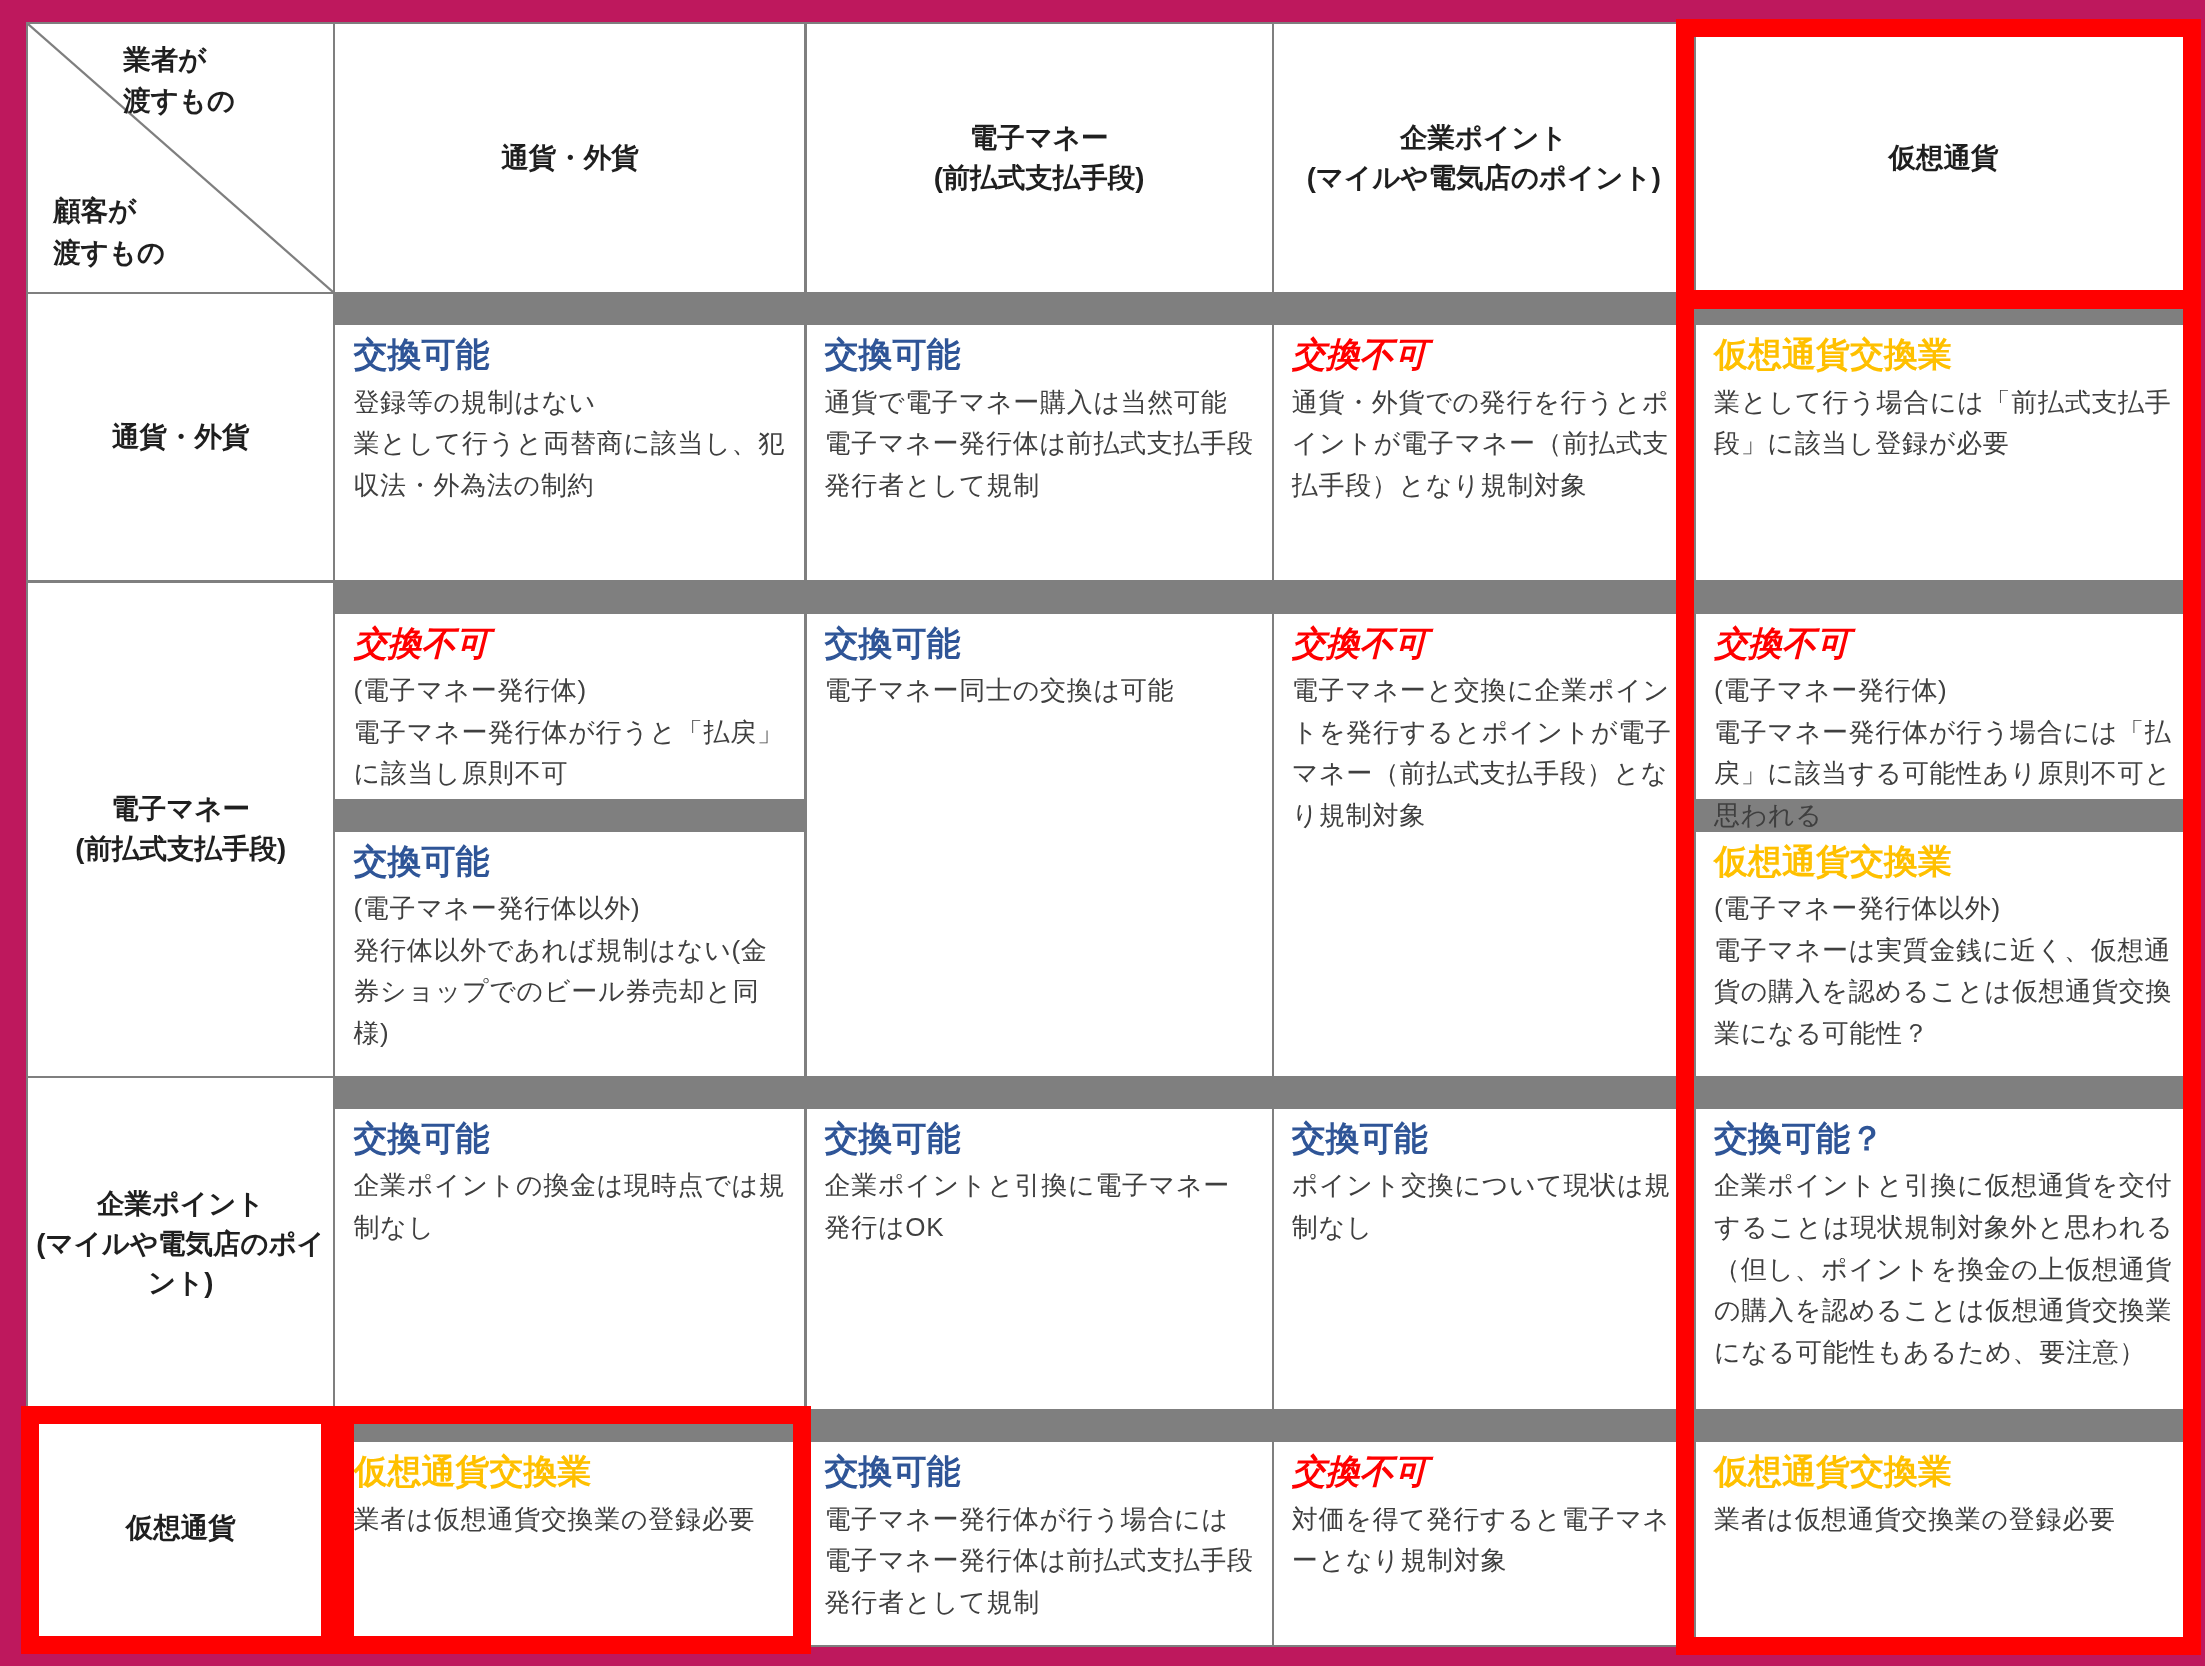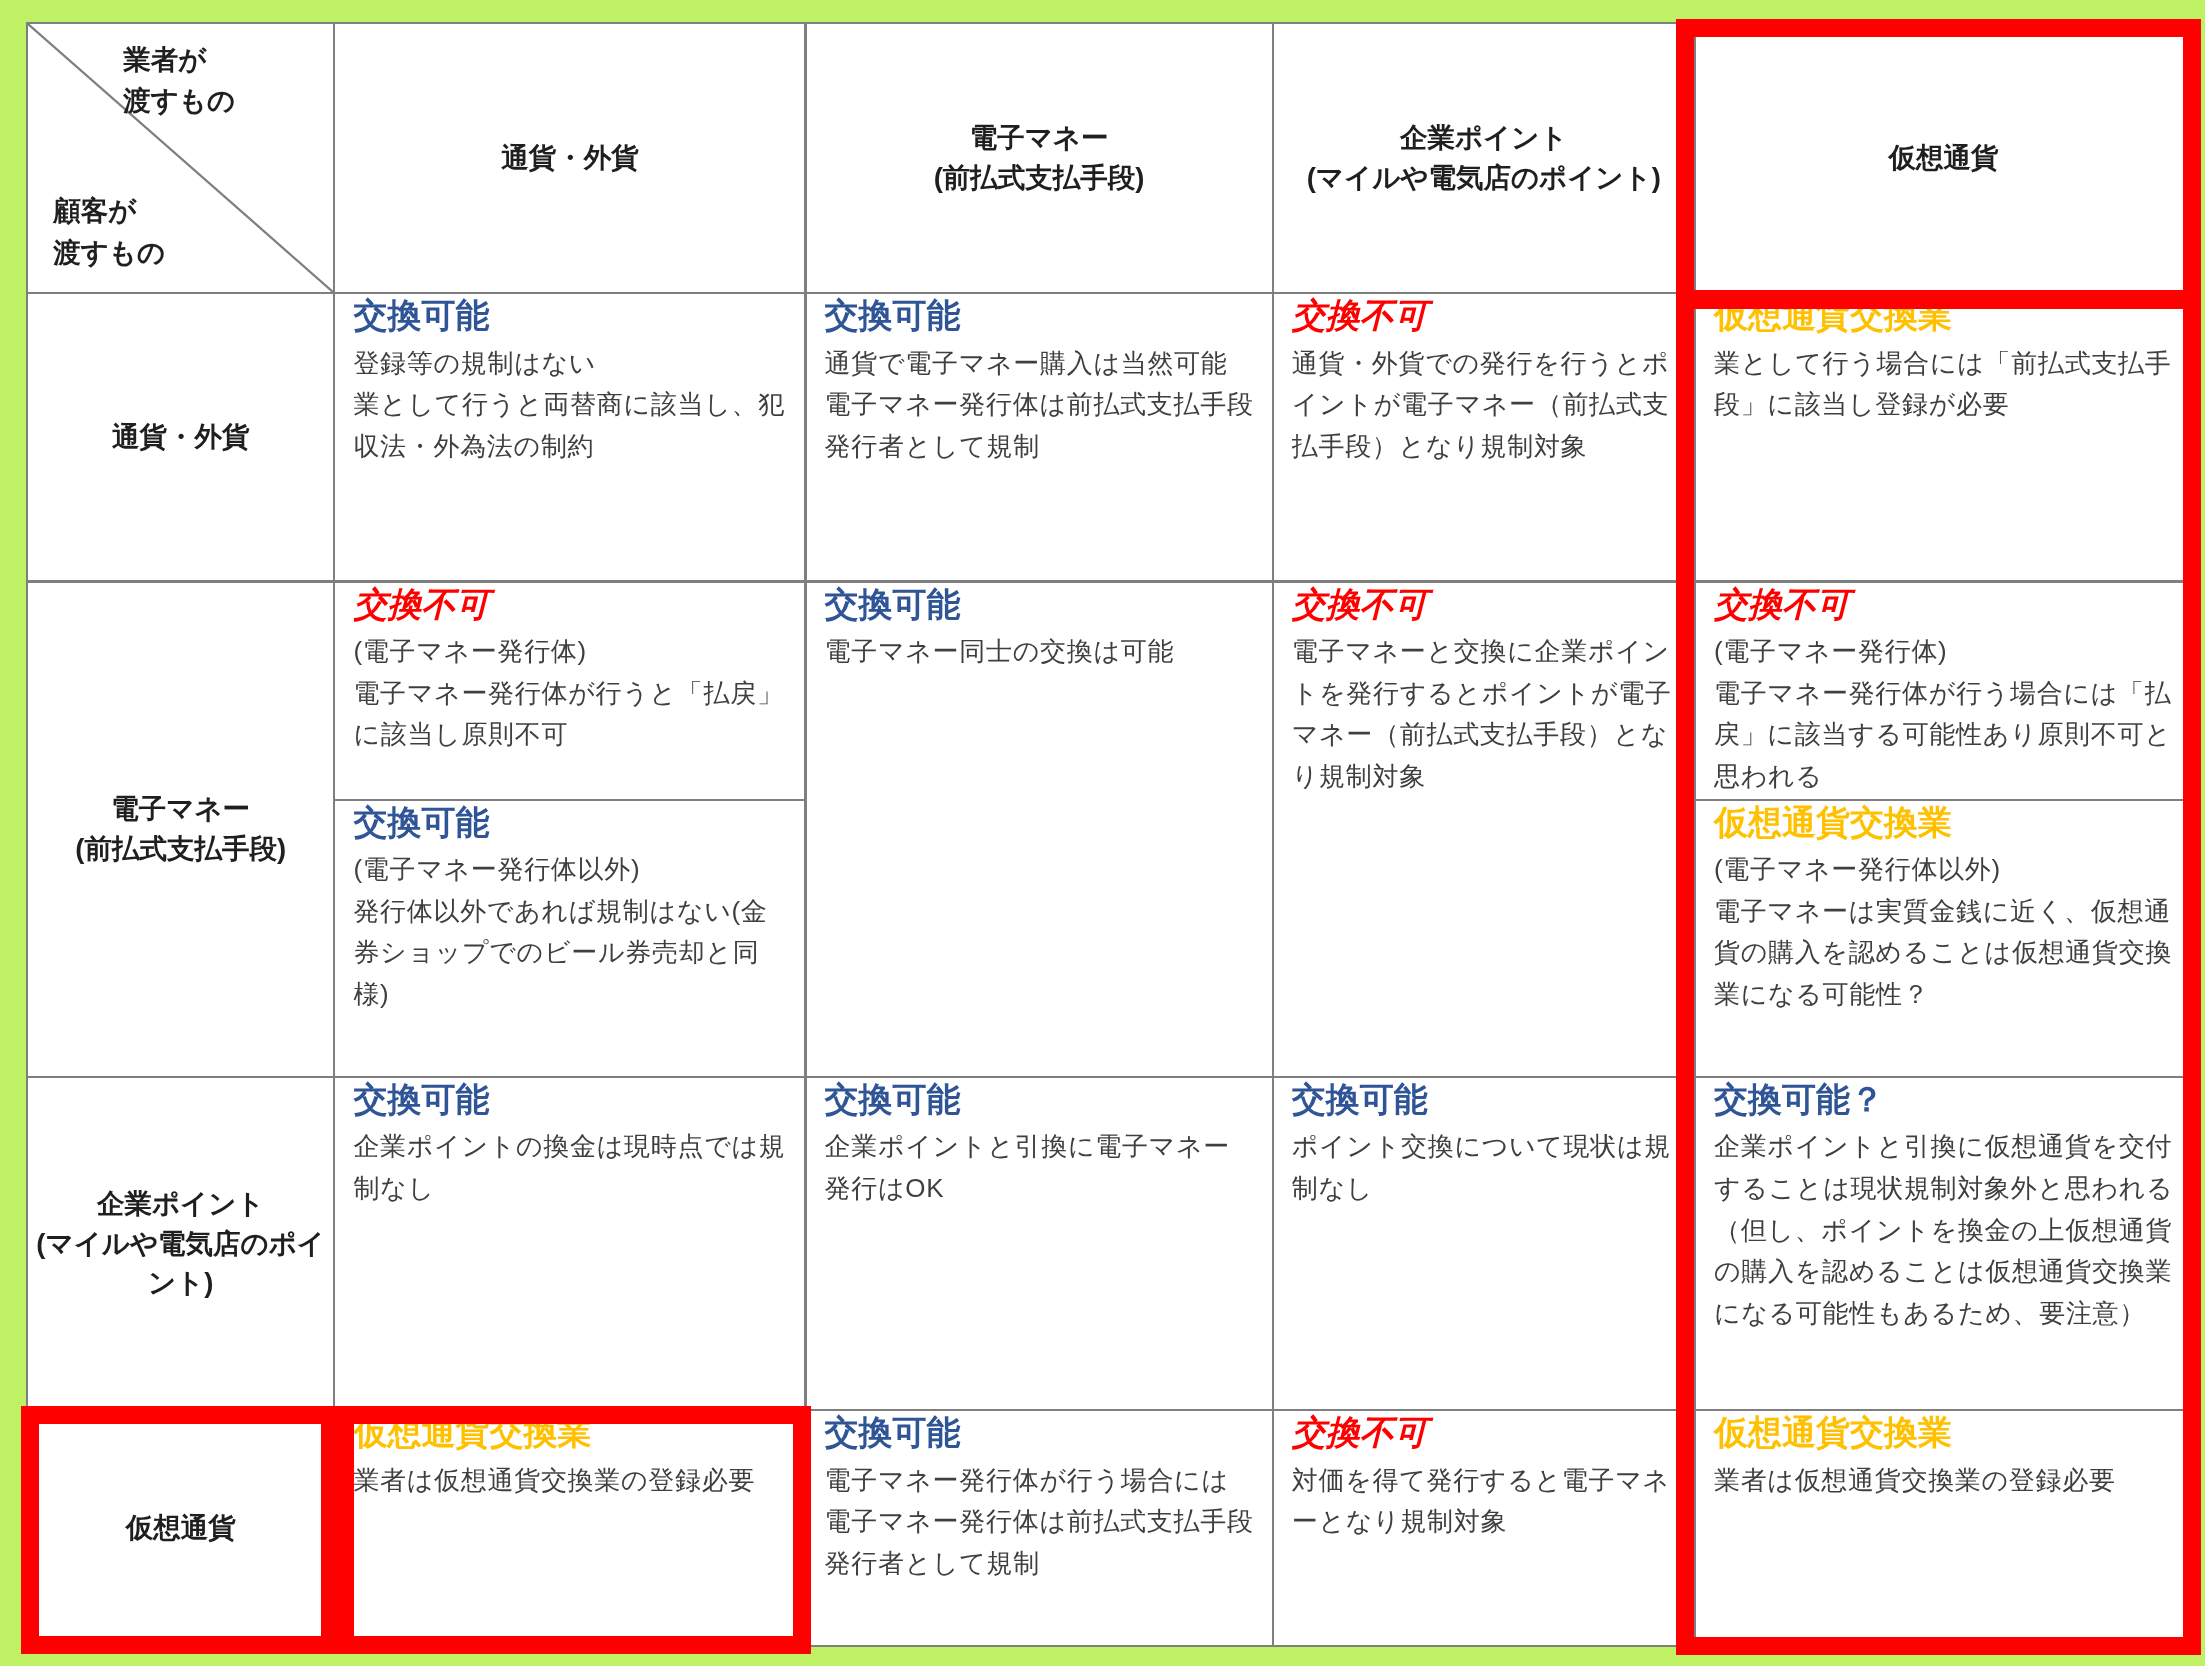--- a/index.html
+++ b/index.html
@@ -1,30 +1,30 @@
 <!DOCTYPE html>
 <html style="font-size:12px"><head>
 <meta charset="utf-8">
 <style>
   html,body{margin:0;padding:0;background:#ffffff;}
   body{font-family:"Liberation Sans","DejaVu Sans",sans-serif;color:#3f3f3f;}
-  .page{position:relative;width:2205px;height:1666px;background:#bef264;overflow:hidden;}
+  .page{position:relative;width:2205px;height:1666px;background:#be185d;overflow:hidden;}
 
   
   .matrix{
     position:absolute;left:26px;top:22px;
     display:grid;
     grid-template-columns:305px 469px 465px 420px 495px;
     grid-template-rows:268px 286px 216px 275px 331px 234px;
     gap:2.2px;padding:2.2px;background:#7f7f7f;
   }
   .cell{background:#ffffff;box-sizing:border-box;position:relative;}
   .hcell{display:flex;align-items:center;justify-content:center;text-align:center;
          font-weight:bold;color:#1f1f1f;font-size:27.5px;line-height:1.45;white-space:pre-line;}
-  .dcell{padding:0 15px 12px 18px;}
+  .dcell{padding:8px 15px 12px 18px;margin-top:31px;}
   .status{font-size:34px;font-weight:bold;line-height:1.25;margin-bottom:6px;}
   .body{font-size:26px;line-height:1.6;color:#3f3f3f;white-space:pre-line;letter-spacing:0.7px;}
   .c-blue{color:#2f5597;}
   .c-red{color:#ff0000;font-style:italic;}
   .c-orange{color:#ffc000;}
 
   
   .corner{position:relative;}
   .corner svg{position:absolute;inset:0;width:100%;height:100%;}
   .corner-top{position:absolute;top:15px;left:95px;font-weight:bold;color:#1f1f1f;

